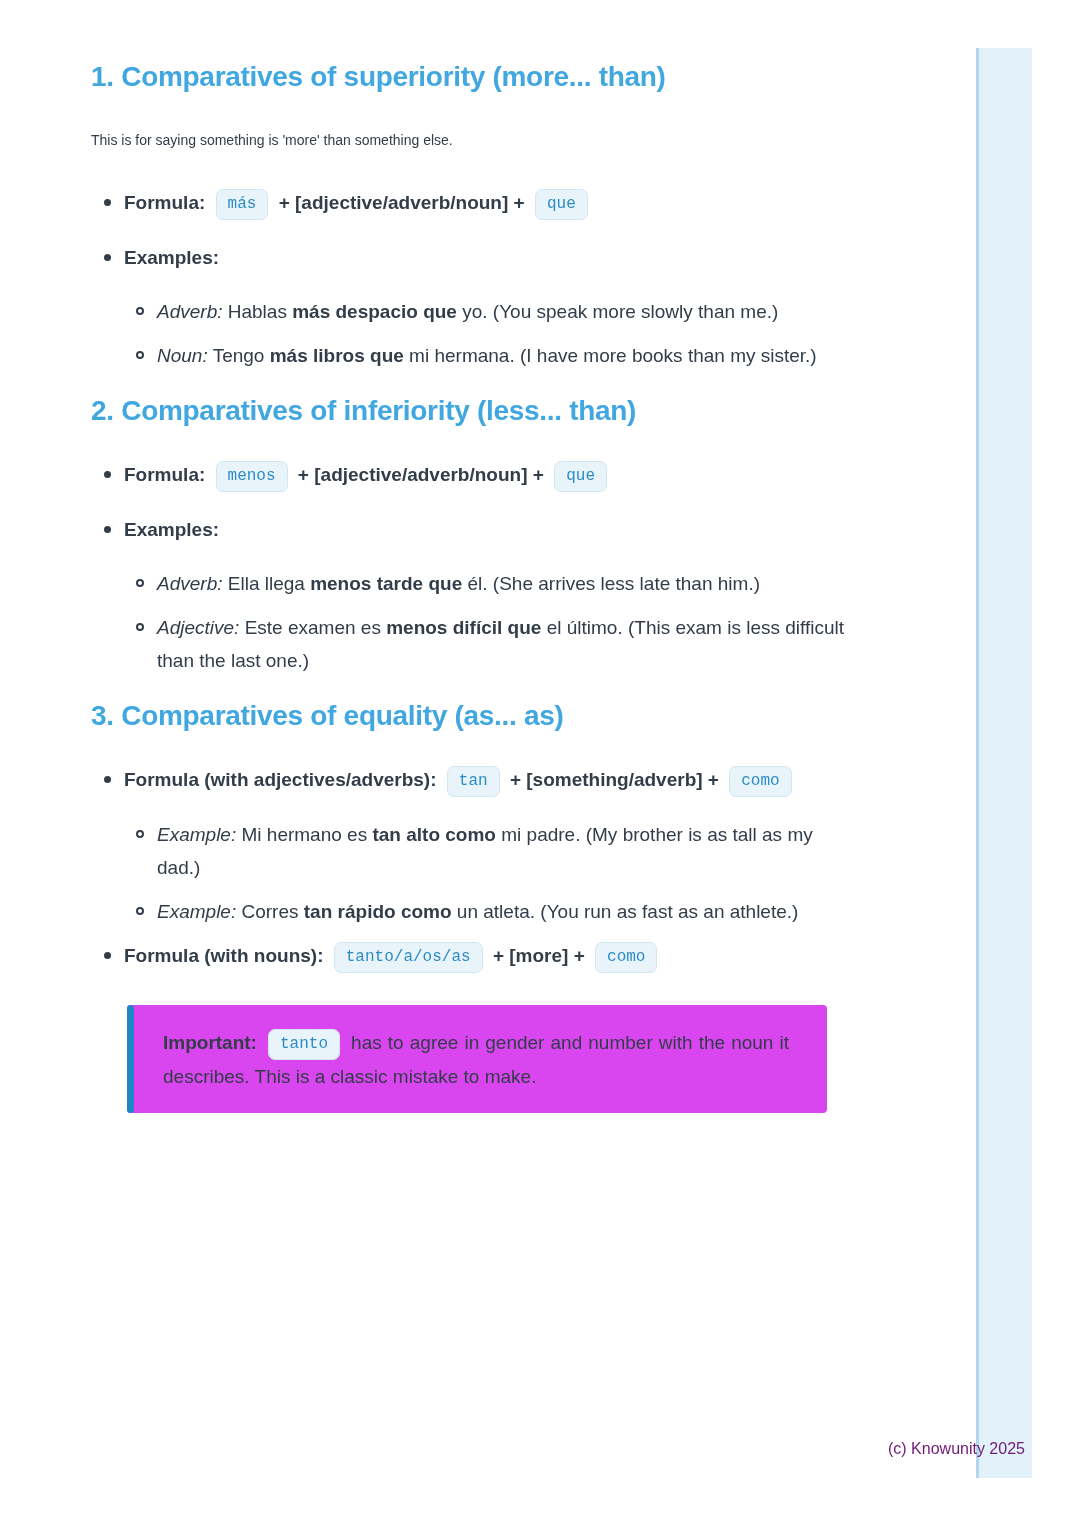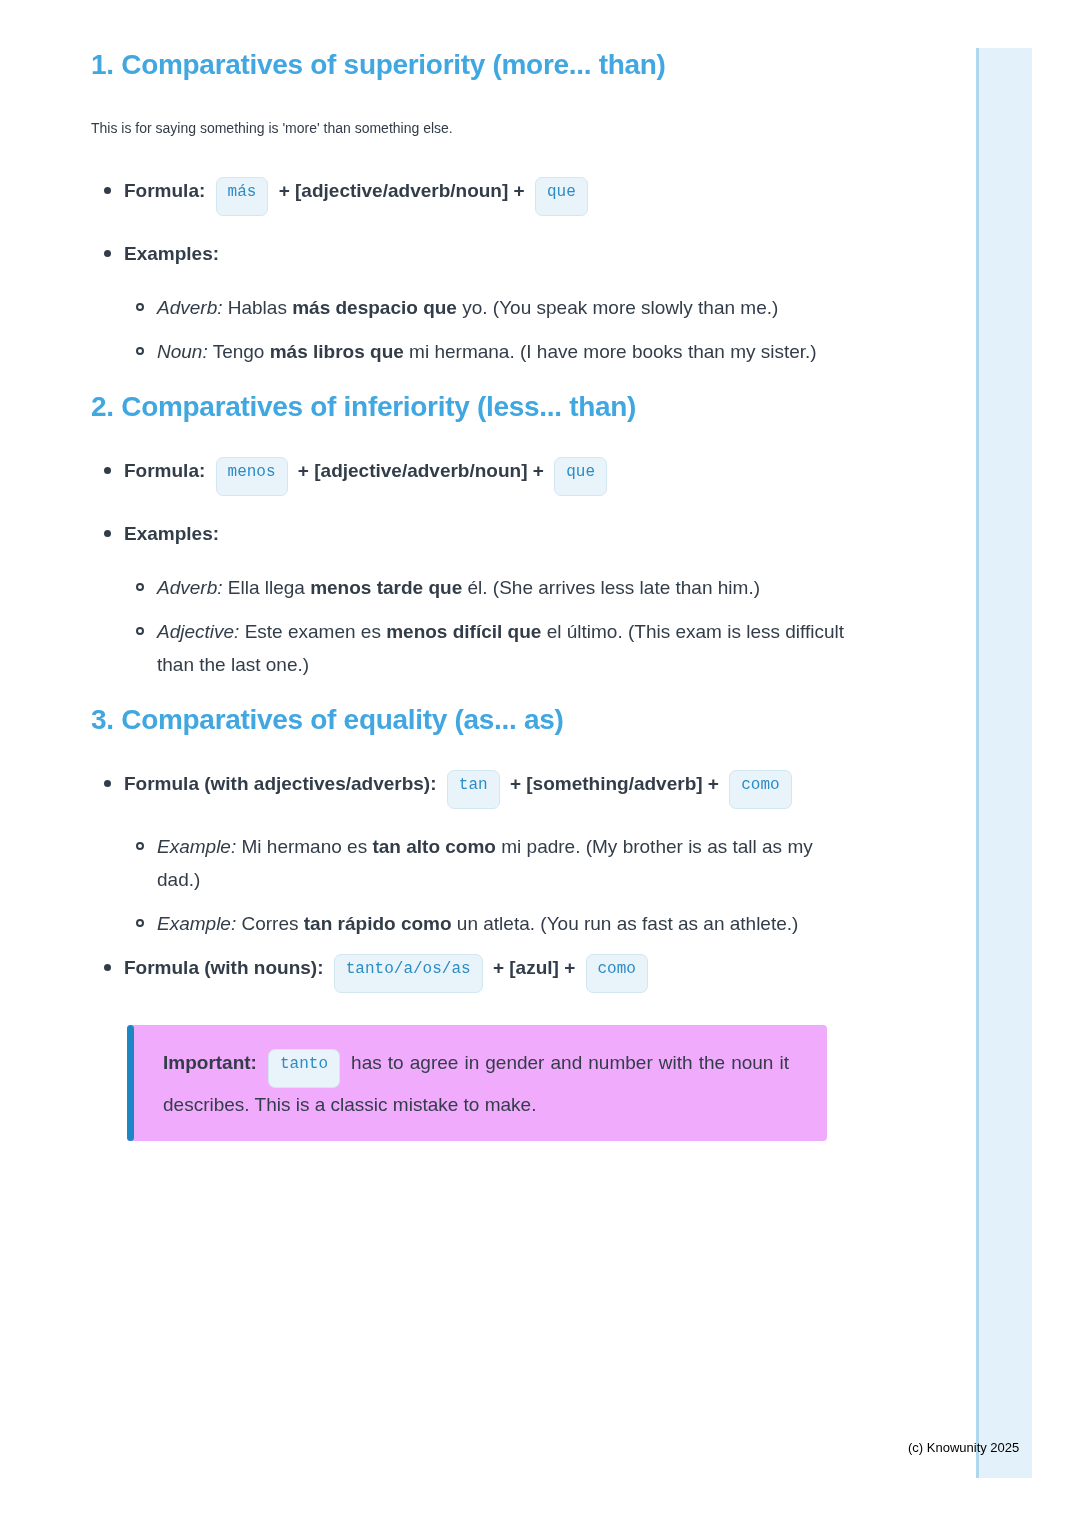--- a/index.html
+++ b/index.html
@@ -18,21 +18,21 @@
     padding-top: 50px;
   }
   h2.sec-heading {
     font-size: 28px;
     font-weight: 700;
     color: #41a7e1;
     letter-spacing: -0.3px;
     line-height: 30px;
     margin: 24px 0 32px 0;
   }
-  .doc-section:first-child h2.sec-heading { margin-top: 0; }
+  .doc-section:first-child h2.sec-heading { margin-top: 12px; }
   p.intro {
     font-size: 14px;
     line-height: 33px;
     margin: 0 0 29px 0;
   }
   .li {
     position: relative;
     font-size: 19px;
     line-height: 33px;
   }
@@ -57,30 +57,30 @@
   .seg-normal { font-weight: 400; }
   .seg-chip {
     display: inline-block;
     font-family: "Liberation Mono", "DejaVu Sans Mono", monospace;
     font-size: 16px;
     line-height: 22px;
     color: #2b8cc6;
     background: #e9f3fa;
     border: 1px solid #d3e7f2;
     border-radius: 7px;
-    padding: 3px 11px 12px 11px;
+    padding: 3px 11px 4px 11px;
     margin: 0 5px;
     vertical-align: 1px;
     white-space: nowrap;
   }
   .callout {
     position: relative;
     margin: 32px 0 0 36px;
     width: 700px;
-    background: #f0abfc;
+    background: #d946ef;
     border-radius: 4px;
     padding: 21px 38px 20px 36px;
     font-size: 19px;
     line-height: 33px;
     text-align: justify;
   }
   .callout::before {
     content: "";
     position: absolute;
     left: 0; top: 0; bottom: 0;
@@ -91,25 +91,24 @@
   .side-bar {
     position: absolute;
     left: 976px; top: 48px;
     width: 56px; height: 1430px;
     background: #e2f1fa;
     border-left: 3px solid #b0d7ec;
   }
   .watermark {
     position: absolute;
     left: 888px; top: 1440px;
-    font-size: 13px;
-    color: #000000;
+    font-size: 16px;
+    color: #701a75;
     z-index: 5;
     white-space: nowrap;
-    margin-left: 20px;
   }
 </style>
 </head>
 <body>
 
 <main class="content">
 
   <section class="doc-section">
     <h2 class="sec-heading">1. Comparatives of superiority (more... than)</h2>
     <p class="intro">This is for saying something is 'more' than something else.</p>
@@ -160,21 +159,21 @@
     <div class="li l2">
       <span class="marker"></span>
       <div class="li-text"><span class="seg seg-italic">Example:</span> <span class="seg seg-normal">Mi hermano es</span> <span class="seg seg-bold">tan alto como</span> <span class="seg seg-normal">mi padre. (My brother is as tall as my dad.)</span></div>
     </div>
     <div class="li l2">
       <span class="marker"></span>
       <div class="li-text"><span class="seg seg-italic">Example:</span> <span class="seg seg-normal">Corres</span> <span class="seg seg-bold">tan rápido como</span> <span class="seg seg-normal">un atleta. (You run as fast as an athlete.)</span></div>
     </div>
     <div class="li l1">
       <span class="marker"></span>
-      <div class="li-text"><span class="seg seg-bold">Formula (with nouns):</span> <span class="seg seg-chip">tanto/a/os/as</span> <span class="seg seg-bold">+ [azul] +</span> <span class="seg seg-chip">como</span></div>
+      <div class="li-text"><span class="seg seg-bold">Formula (with nouns):</span> <span class="seg seg-chip">tanto/a/os/as</span> <span class="seg seg-bold">+ [more] +</span> <span class="seg seg-chip">como</span></div>
     </div>
 
     <div class="callout">
       <div class="callout-text"><span class="seg seg-bold">Important:</span> <span class="seg seg-chip">tanto</span> <span class="seg seg-normal">has to agree in gender and number with the noun it describes. This is a classic mistake to make.</span></div>
     </div>
   </section>
 
 </main>
 
 <div class="side-bar"></div>

